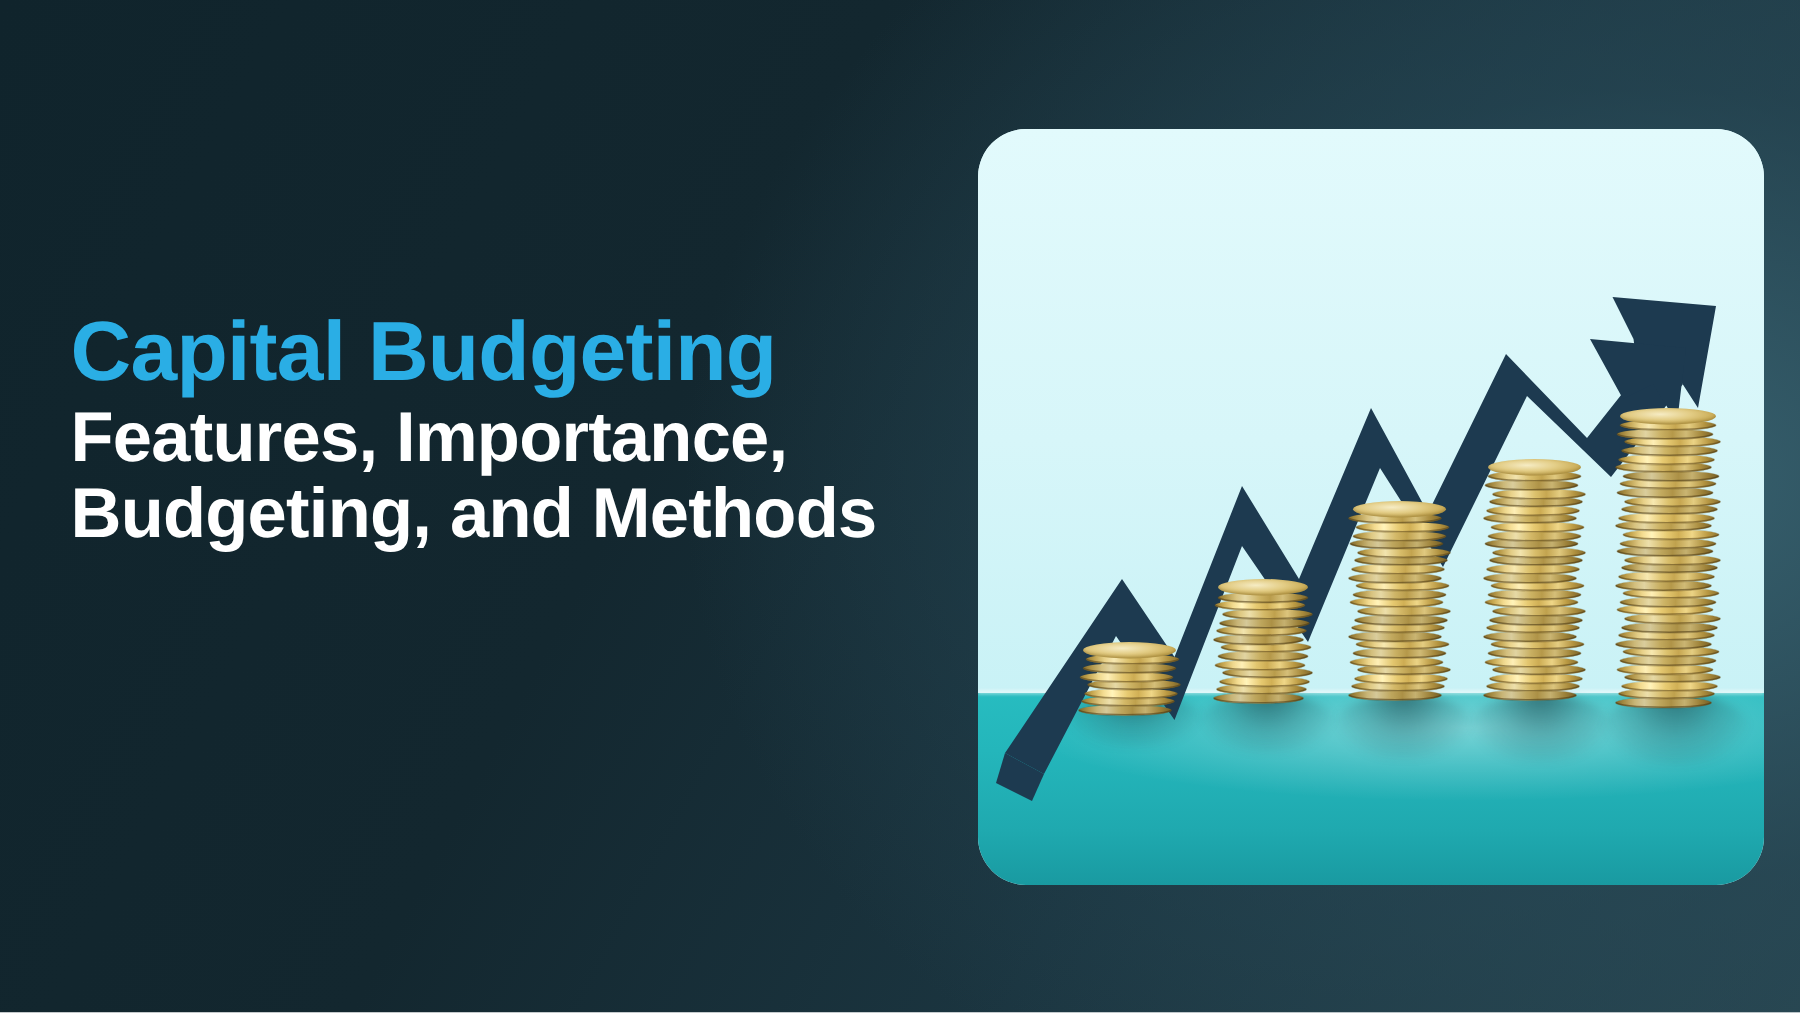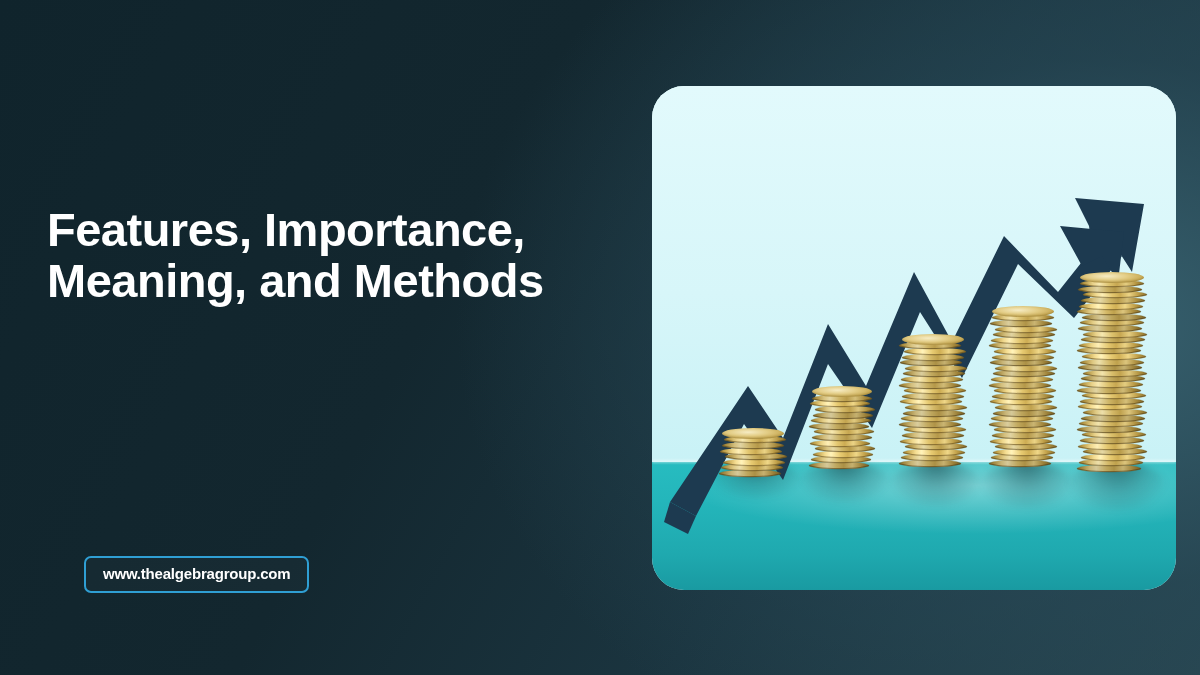--- a/index.html
+++ b/index.html
@@ -117,29 +117,27 @@
     box-shadow:inset 0 -1px 2px rgba(110,85,30,0.35);
     z-index:5;
   }
 </style>
 </head>
 <body>
 
 <div id="banner">
 
   <div id="text-block">
+    <div id="headline-primary" class="headline">Capital Budgeting</div>
     <div id="headline-secondary" class="headline">
       <span class="ln">Features, Importance,</span>
-      <span class="ln">Meaning, and Methods</span>
+      <span class="ln">Budgeting, and Methods</span>
     </div>
   </div>
 
-  <div id="url-badge">
-    <span id="url-badge-text">www.thealgebragroup.com</span>
-  </div>
 
   <div id="image-panel">
     <div id="sky"></div>
     <div id="table-surface"></div>
     <div id="table-edge-glow"></div>
 
     <div class="reflection" style="left:58px;  top:376px; width:92px;  height:36px;"></div>
     <div class="reflection" style="left:148px; top:376px; width:90px;  height:40px;"></div>
     <div class="reflection" style="left:238px; top:376px; width:92px;  height:44px;"></div>
     <div class="reflection" style="left:328px; top:376px; width:94px;  height:46px;"></div>

